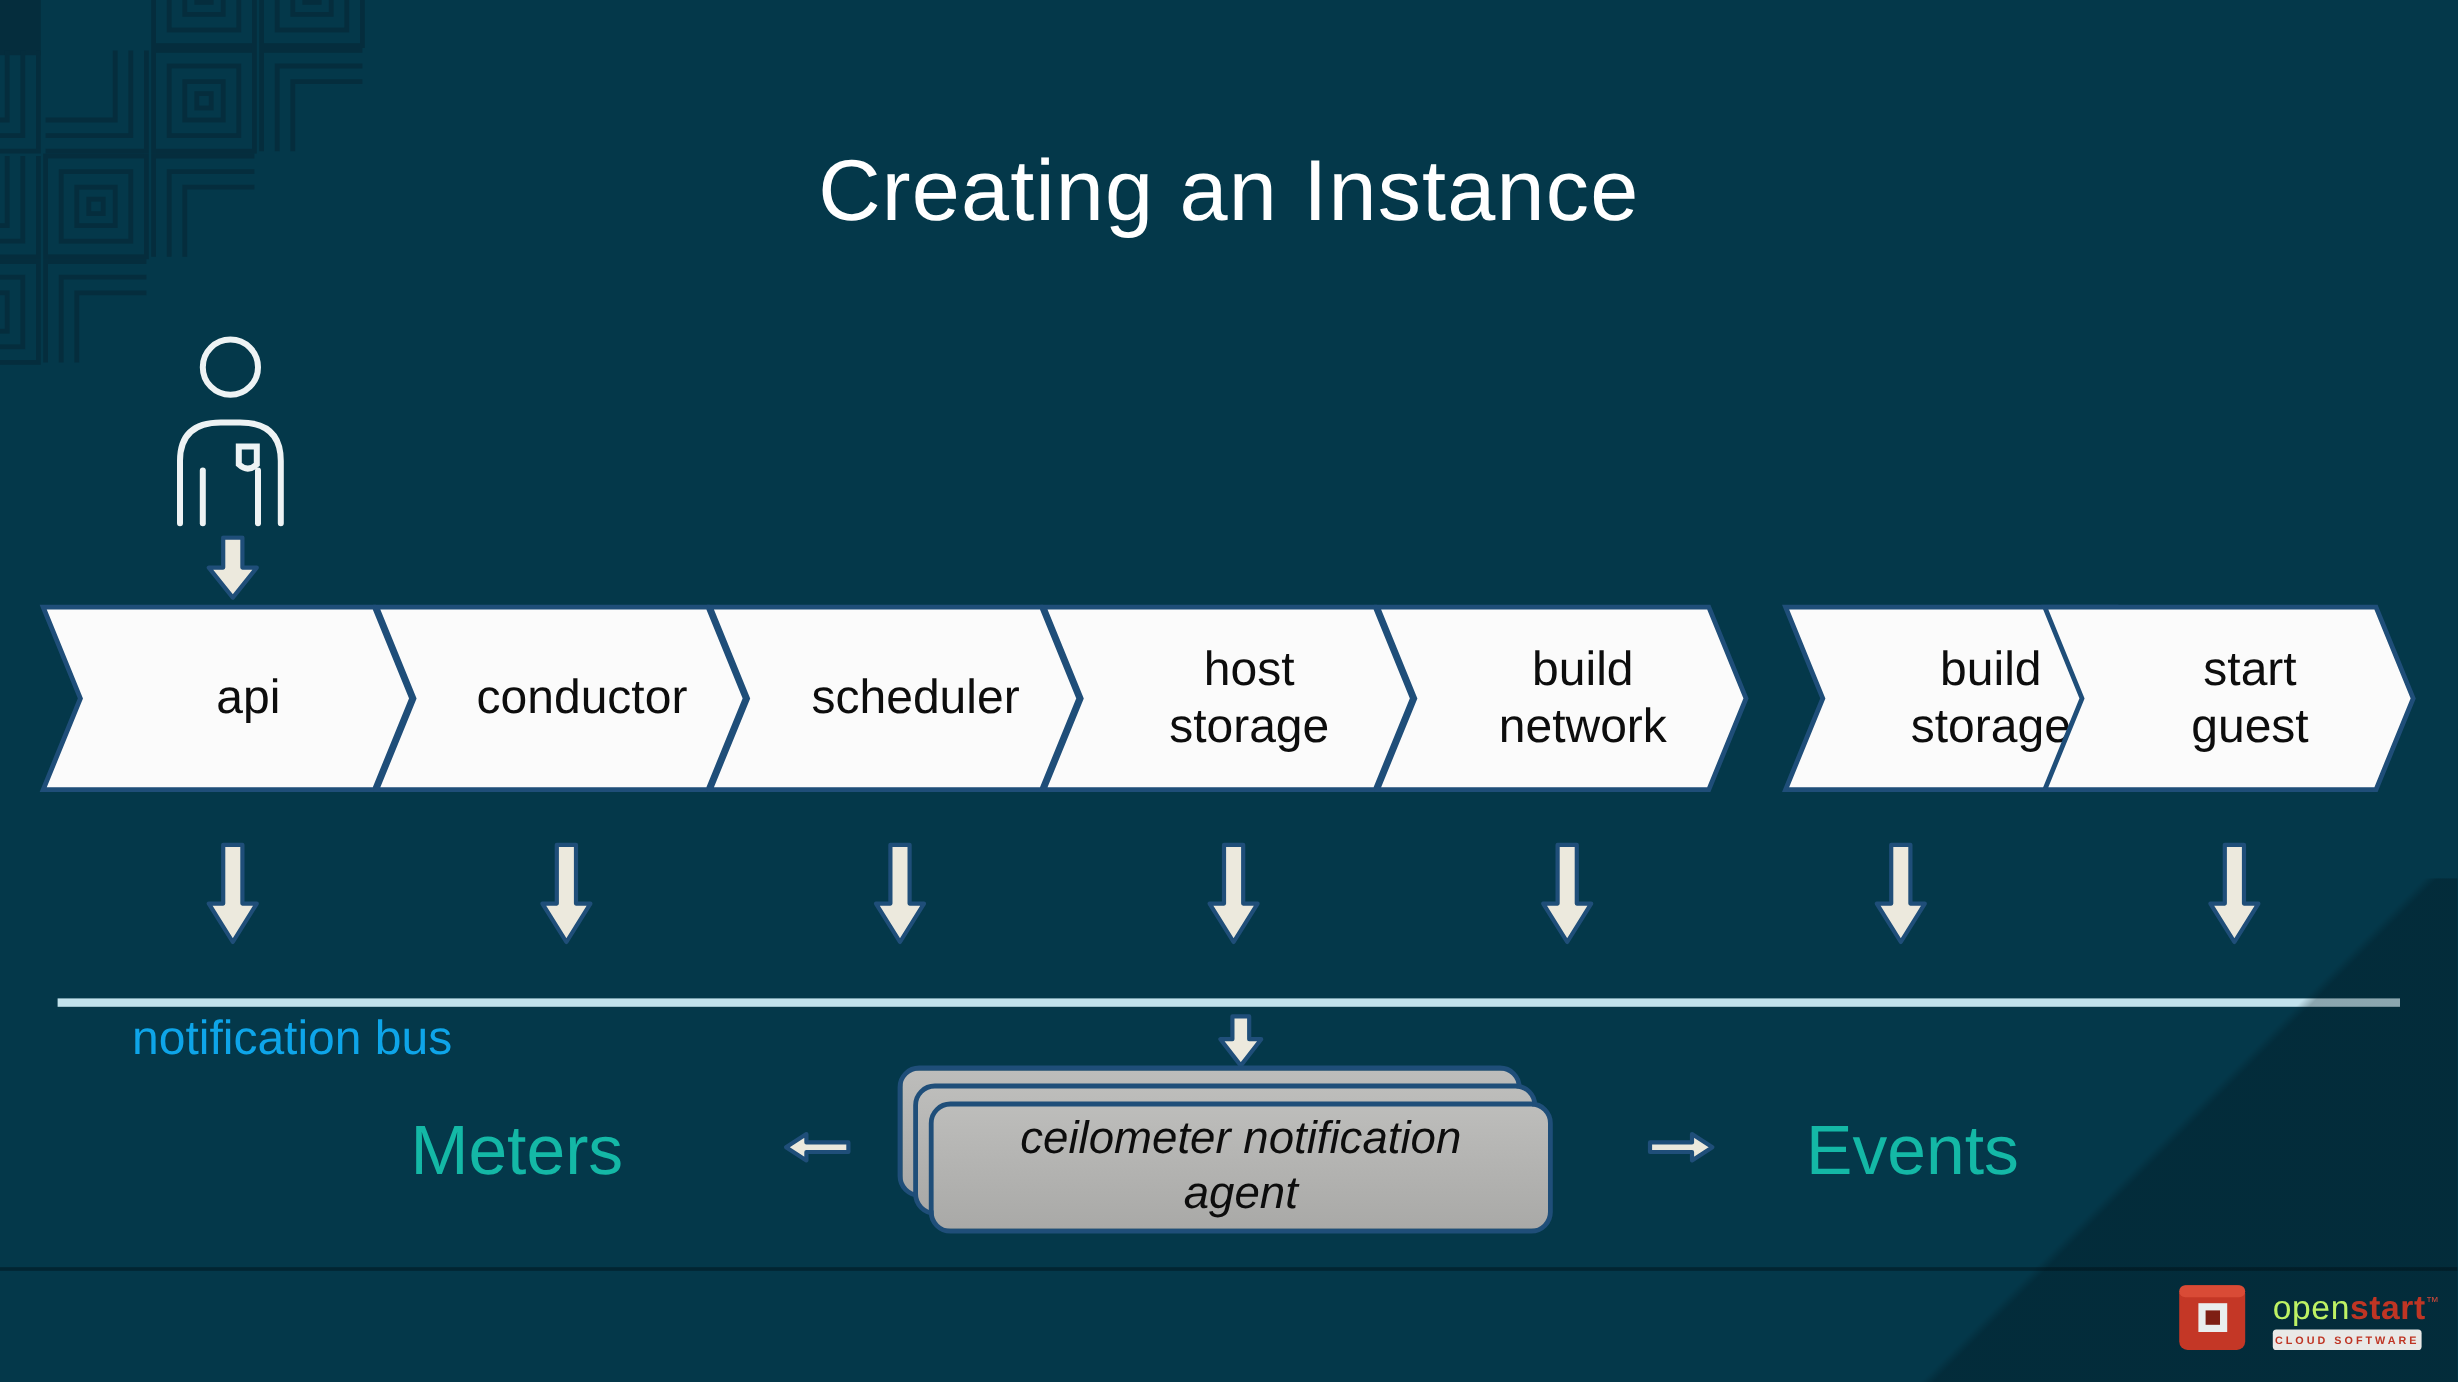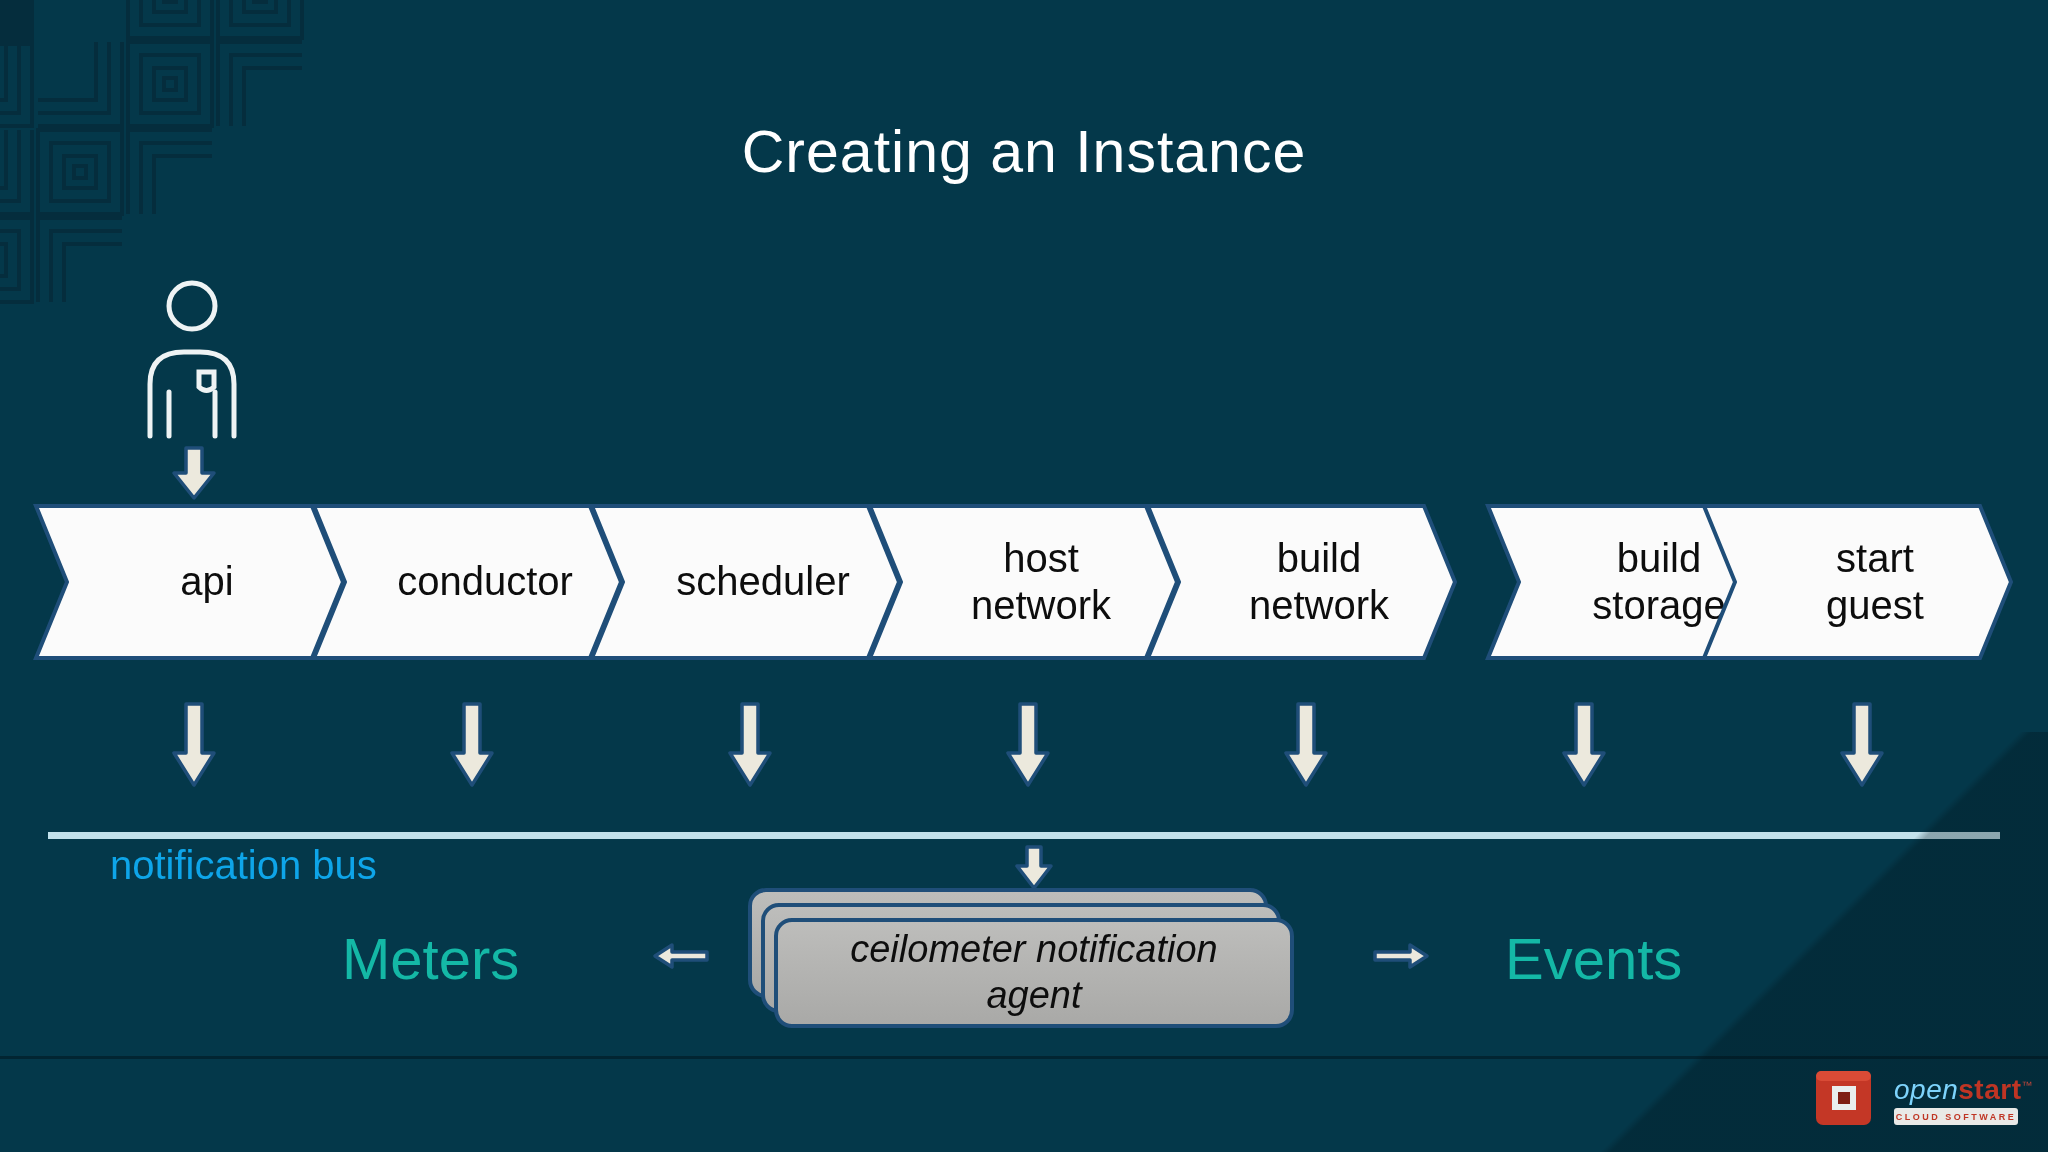--- a/index.html
+++ b/index.html
@@ -11,21 +11,21 @@
   .stage{position:absolute;inset:0;width:2048px;height:1152px;}
 
   
   .corner-pattern{position:absolute;left:0;top:0;width:380px;height:320px;}
   .corner-pattern *{stroke:#052d3d;stroke-width:4;fill:none;}
   .corner-pattern .solid{fill:#052d3d;stroke:none;}
 
   
   .title{
     position:absolute;left:0;top:118px;width:2048px;text-align:center;
-    color:#ffffff;font-size:59px;font-weight:400;letter-spacing:1px;
+    color:#ffffff;font-size:72px;font-weight:400;letter-spacing:1px;
   }
 
   
   .person{position:absolute;left:142px;top:280px;}
   .person *{stroke:#eef3f4;stroke-width:5;fill:none;stroke-linecap:round;}
 
   
   .arrow-cream{fill:#ece9dd;stroke:#1f4e79;stroke-width:3.5;stroke-linejoin:round;}
   .person-arrow{position:absolute;left:171px;top:446px;}
   .flow-arrow{position:absolute;top:701px;}
@@ -72,21 +72,21 @@
   
   .bottom-divider{position:absolute;left:0;top:1056px;width:2048px;height:3px;background:rgba(1,22,31,0.55);}
   .corner-shade{
     position:absolute;right:0;bottom:0;width:700px;height:420px;pointer-events:none;
     background:linear-gradient(135deg, transparent 60%, rgba(0,12,18,0.28) 61%);
   }
   .logo{position:absolute;left:1814px;top:1066px;display:flex;align-items:flex-start;}
   .logo-cube{margin-right:18px;}
   .os-text{margin-top:10px;}
   .os-wordmark{font-size:28px;line-height:1;}
-  .os-open{color:#7dd3fc;font-weight:400;letter-spacing:0.5px;font-style:italic;}
+  .os-open{color:#bef264;font-weight:400;letter-spacing:0.5px;}
   .os-stack{color:#bf3524;font-weight:700;letter-spacing:0.5px;}
   .os-tm{color:#c4473a;font-size:11px;vertical-align:super;}
   .os-banner{
     margin-top:4px;width:124px;height:17px;background:#e9e9e7;border-radius:3px;
     display:flex;align-items:center;justify-content:center;
     color:#bf3524;font-size:9px;font-weight:700;letter-spacing:2.5px;
   }
 </style>
 </head>
 <body>
@@ -166,21 +166,21 @@
         </svg>
       <div class="chev-label">
           <span>scheduler</span>
         </div>
     </div>
     <div class="chev" style="left:834px">
       <svg width="312" height="158" viewBox="0 0 312 158">
           <use href="#chevron-shape"></use>
         </svg>
       <div class="chev-label">
-          <span>host network</span>
+          <span>host storage</span>
         </div>
     </div>
     <div class="chev" style="left:1112px">
       <svg width="312" height="158" viewBox="0 0 312 158">
           <use href="#chevron-shape"></use>
         </svg>
       <div class="chev-label">
           <span>build network</span>
         </div>
     </div>

